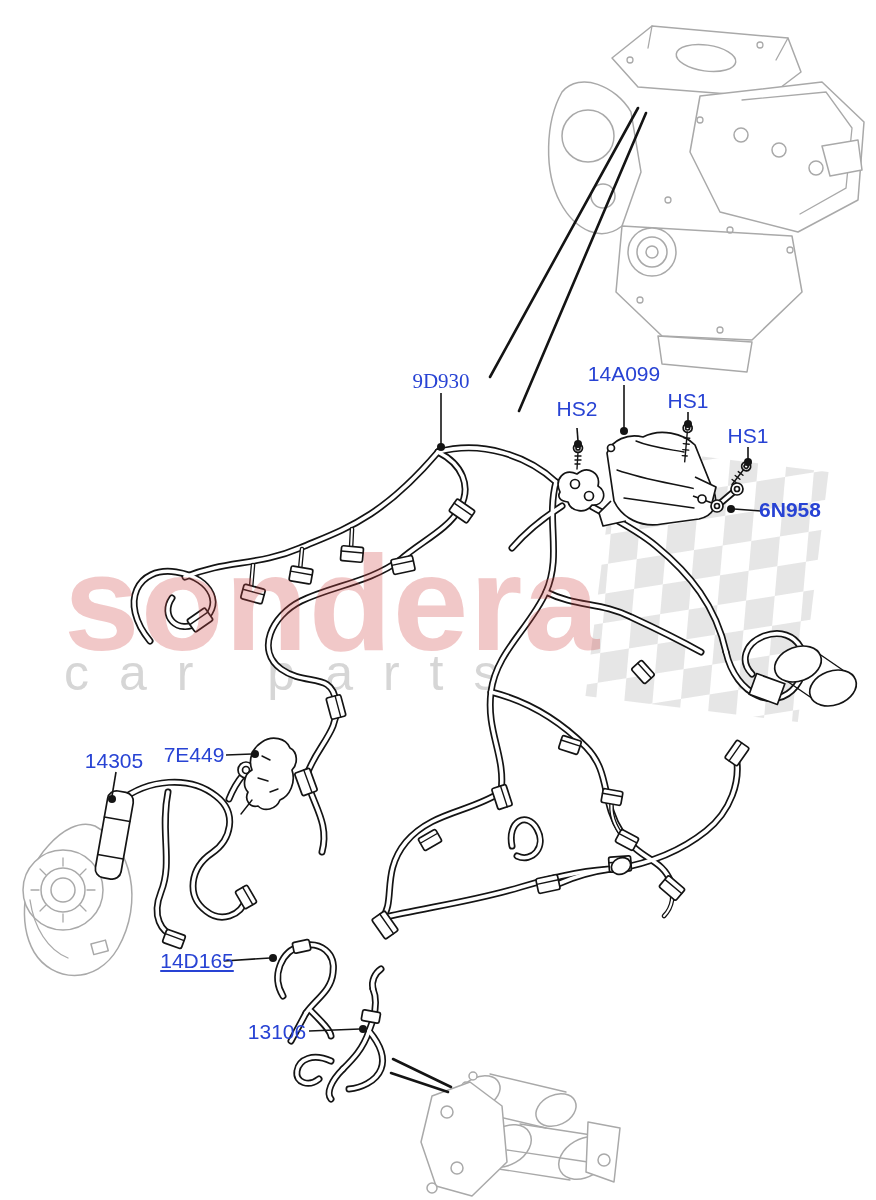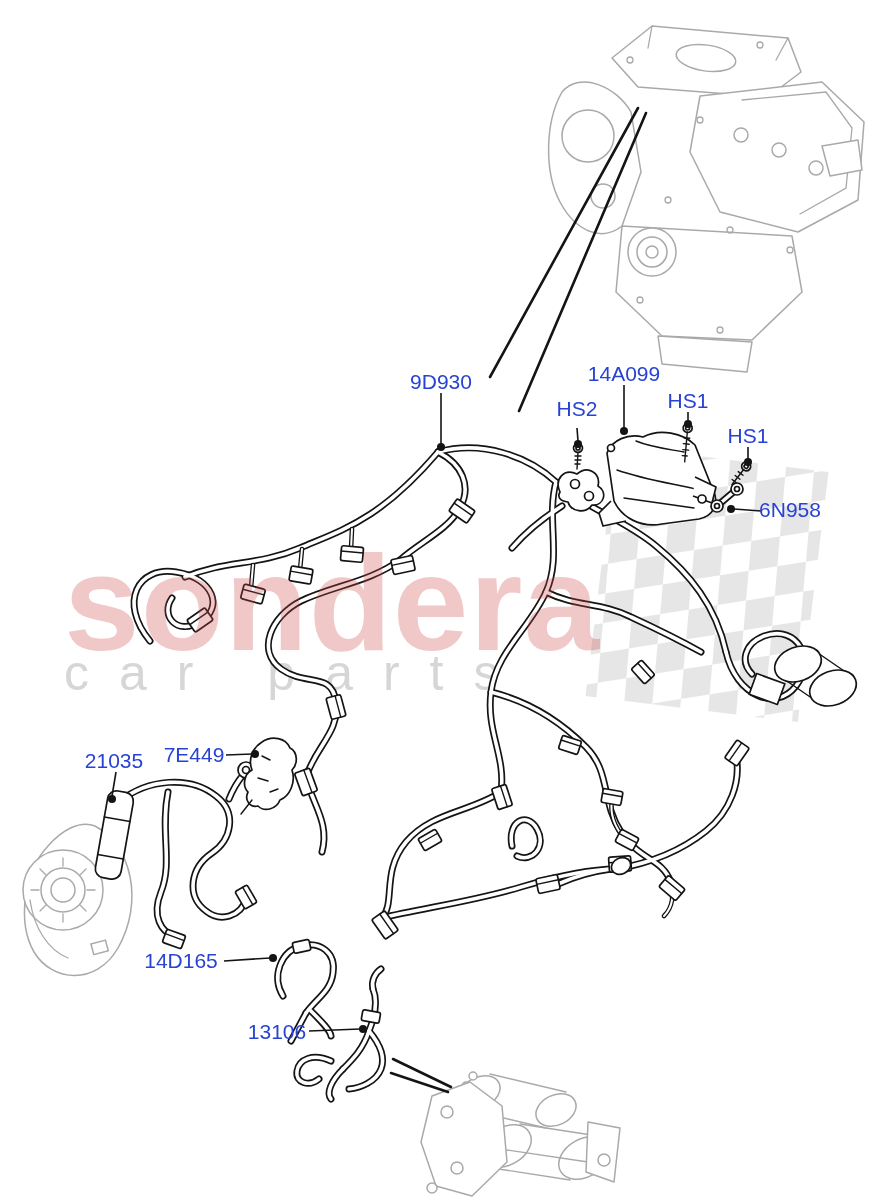--- a/index.html
+++ b/index.html
@@ -400,23 +400,23 @@
         <circle class="dot" cx="112" cy="799" r="4"></circle>
       <path class="leader" d="M224,961 L270,958"></path>
         <circle class="dot" cx="273" cy="958" r="4"></circle>
       <path class="leader" d="M309,1031 L360,1029"></path>
         <circle class="dot" cx="363" cy="1029" r="4"></circle>
     </g>
 
     <text x="64" y="650" class="wm-brand" fill="#d04a4a" fill-opacity="0.30">sondera</text>
   </svg>
 
-  <div class="callout" style="left:396px;top:371px;">9D930</div>
+  <div class="callout" style="left:396px;top:371px;font-family:Liberation Serif, serif;">9D930</div>
   <div class="callout" style="left:579px;top:363px;">14A099</div>
   <div class="callout" style="left:532px;top:398px;">HS2</div>
   <div class="callout" style="left:643px;top:390px;">HS1</div>
   <div class="callout" style="left:703px;top:425px;">HS1</div>
-  <div class="callout" style="left:745px;top:499px;">6N958</div>
+  <div class="callout" style="left:745px;top:499px;font-weight:bold;">6N958</div>
   <div class="callout" style="left:149px;top:744px;">7E449</div>
-  <div class="callout" style="left:69px;top:750px;">21035</div>
-  <div class="callout" style="left:136px;top:950px;">14D165</div>
+  <div class="callout" style="left:69px;top:750px;">14305</div>
+  <div class="callout" style="left:152px;top:950px;text-decoration:underline;">14D165</div>
   <div class="callout" style="left:232px;top:1021px;">13106</div>
 </div>
 
 </body></html>

